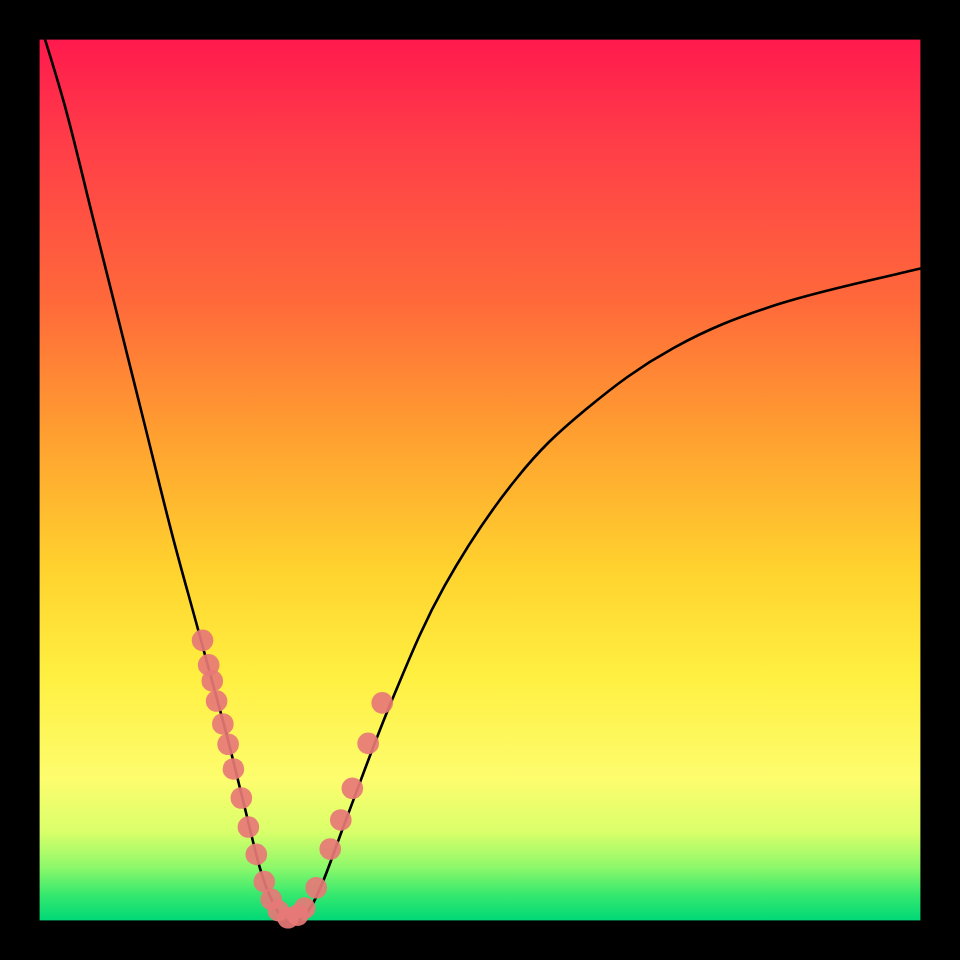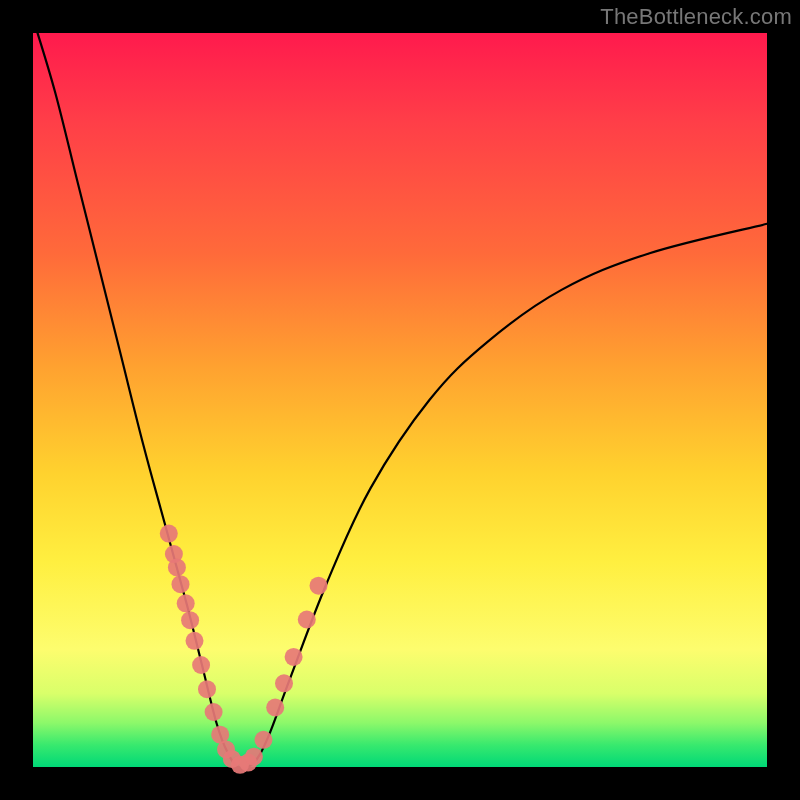--- a/index.html
+++ b/index.html
@@ -84,15 +84,14 @@
           <circle cx="230.5" cy="706.8" r="9" fill="#e77877" fill-opacity="0.92"></circle>
           <circle cx="242.2" cy="674.5" r="9" fill="#e77877" fill-opacity="0.92"></circle>
           <circle cx="251.0" cy="650.3" r="9" fill="#e77877" fill-opacity="0.92"></circle>
           <circle cx="260.6" cy="623.9" r="9" fill="#e77877" fill-opacity="0.92"></circle>
           <circle cx="273.8" cy="586.5" r="9" fill="#e77877" fill-opacity="0.92"></circle>
           <circle cx="285.5" cy="552.7" r="9" fill="#e77877" fill-opacity="0.92"></circle>
         </g>
     </svg>
   </div>
 
-  <div class="watermark">TheBottleneck.com</div>
 
 </div>
 
 </body></html>

